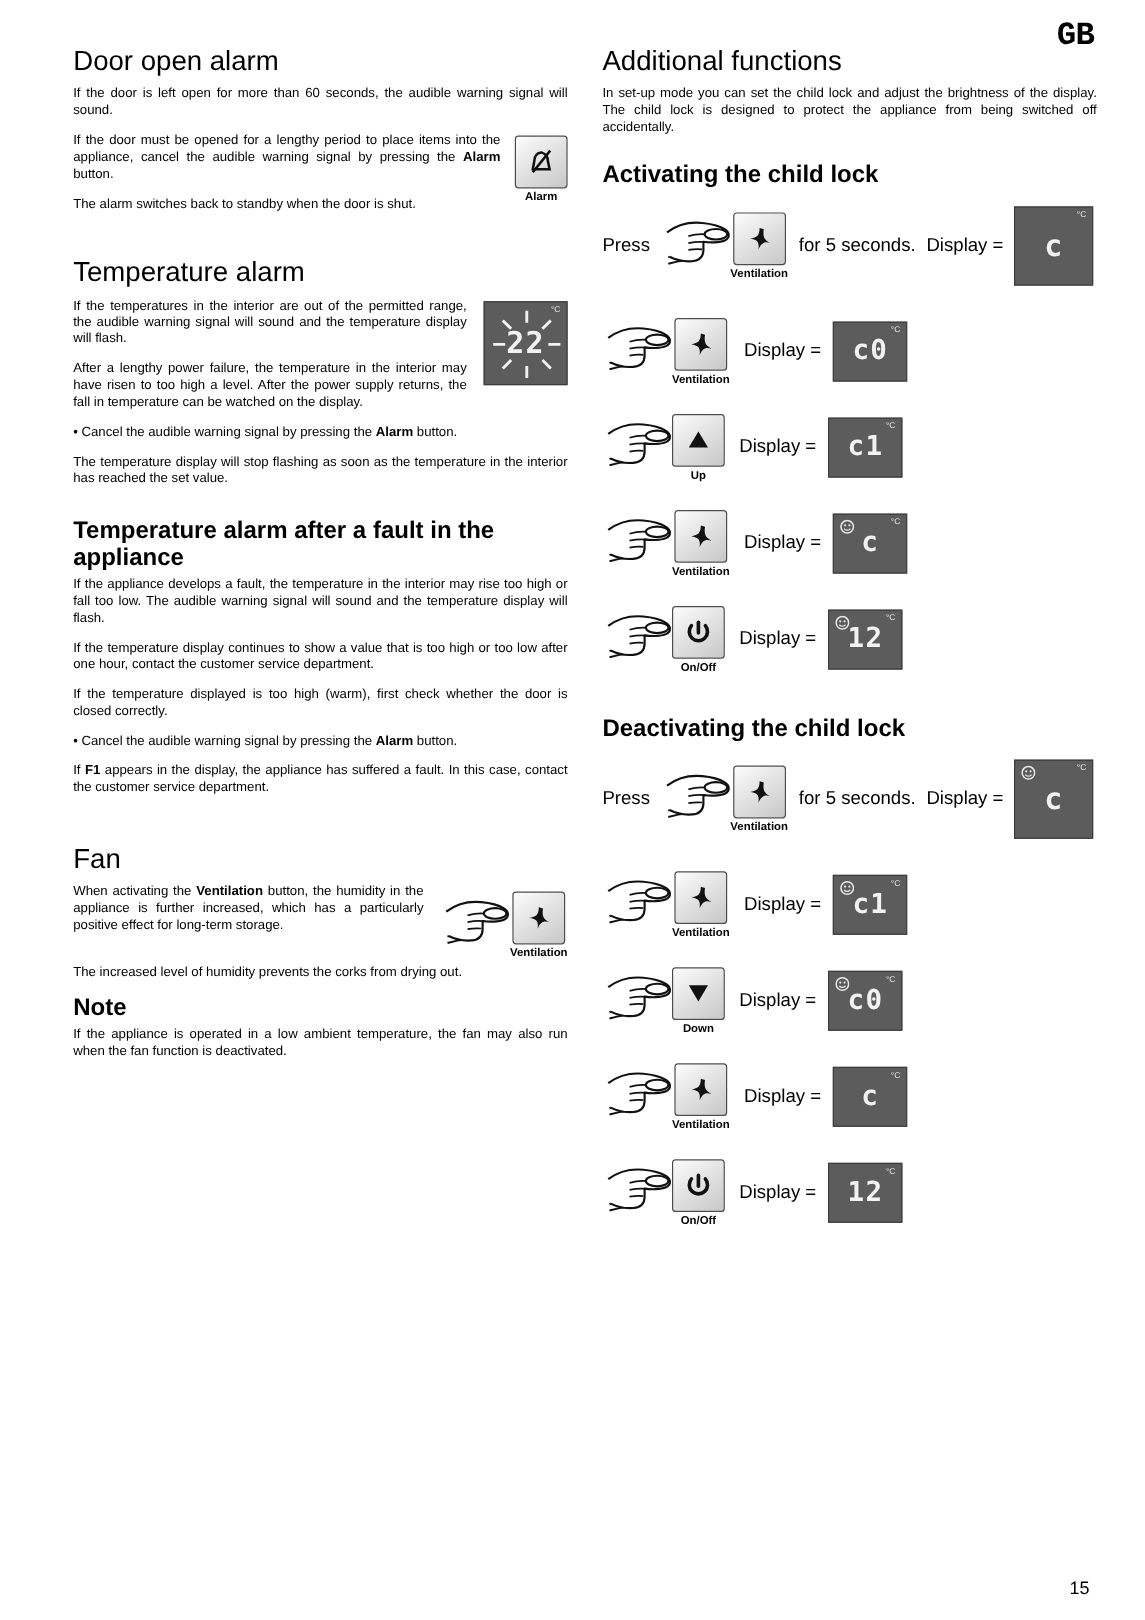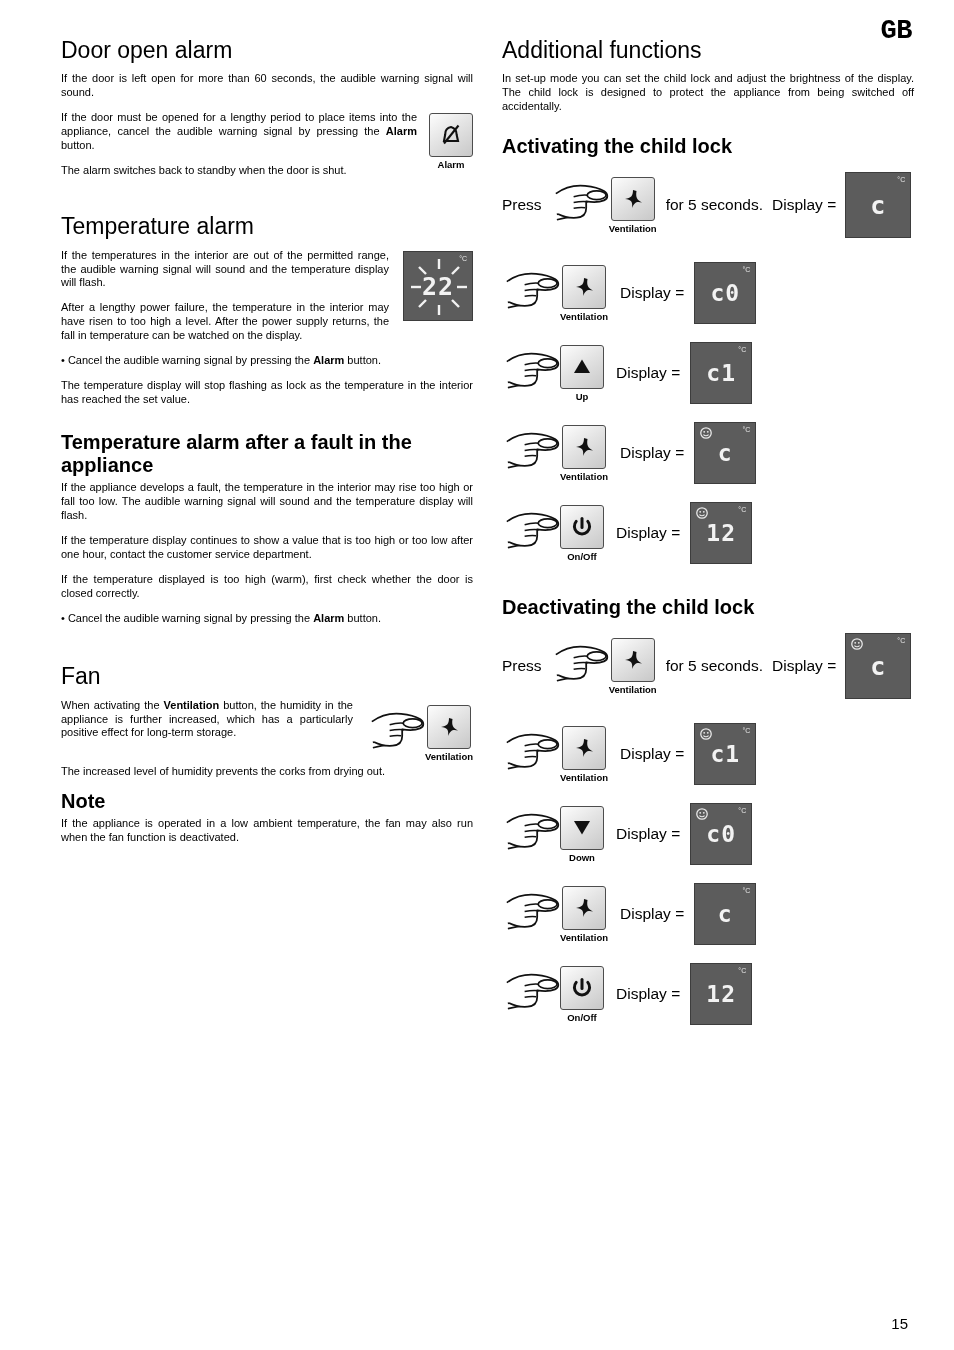--- a/index.html
+++ b/index.html
@@ -62,21 +62,21 @@
   }
 
   
   .press {
     display:inline-flex; align-items:flex-start; position:relative;
   }
   .hand { width:62px; height:46px; display:block; margin-right:-4px; margin-top:2px;}
 
   
   .lcd {
-    width:62px; height:62px; background:#5c5c5c;
+    width:62px; height:50px; background:#5c5c5c;
     border:1px solid #3d3d3d;
     position:relative; display:block;
   }
   .lcd-wide { width:66px; height:66px; }
   .lcd .deg {
     position:absolute; right:5px; top:3px;
     font-size:7px; color:#e8e8e8; line-height:1;
   }
   .lcd .childicon {
     position:absolute; left:5px; top:4px;
@@ -199,31 +199,32 @@
           <svg class="flash-wrap" width="70" height="70" viewBox="0 0 70 70">
               <use href="#ic-flash"></use>
             </svg>
           <span class="seg">22</span>
         </div>
       </div>
 
       <p class="body">If the temperatures in the interior are out of the permitted range, the audible warning signal will sound and the temperature display will flash.</p>
       <p class="body">After a lengthy power failure, the temperature in the interior may have risen to too high a level. After the power supply returns, the fall in temperature can be watched on the display.</p>
       <p class="body nojust"><span>• Cancel the audible warning signal by pressing the </span><b>Alarm</b><span> button.</span></p>
-      <p class="body">The temperature display will stop flashing as lock as the temperature in the interior has reached the set value.</p>
+      <p class="body">The temperature display will stop flashing as soon as the temperature in the interior has reached the set value.</p>
     </section>
 
     <div style="height:14px"></div>
 
     <section>
       <h3 class="sub">Temperature alarm after a fault in the appliance</h3>
       <p class="body">If the appliance develops a fault, the temperature in the interior may rise too high or fall too low. The audible warning signal will sound and the temperature display will flash.</p>
       <p class="body">If the temperature display continues to show a value that is too high or too low after one hour, contact the customer service department.</p>
       <p class="body">If the temperature displayed is too high (warm), first check whether the door is closed correctly.</p>
       <p class="body nojust"><span>• Cancel the audible warning signal by pressing the </span><b>Alarm</b><span> button.</span></p>
+      <p class="body"><span>If </span><b>F1</b><span> appears in the display, the appliance has suffered a fault. In this case, contact the customer service department.</span></p>
     </section>
 
     <div style="height:28px"></div>
 
     <section>
       <h2 class="sec">Fan</h2>
 
       <div class="float-right" style="margin-left:14px;margin-top:6px">
         <div class="press">
           <svg class="hand" viewBox="0 0 54 44">

